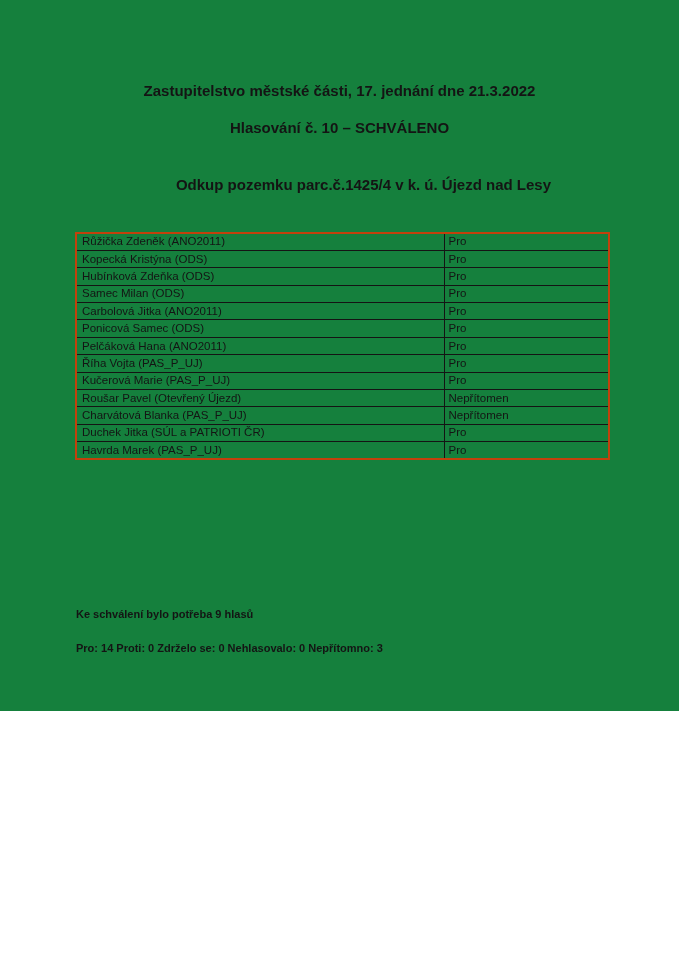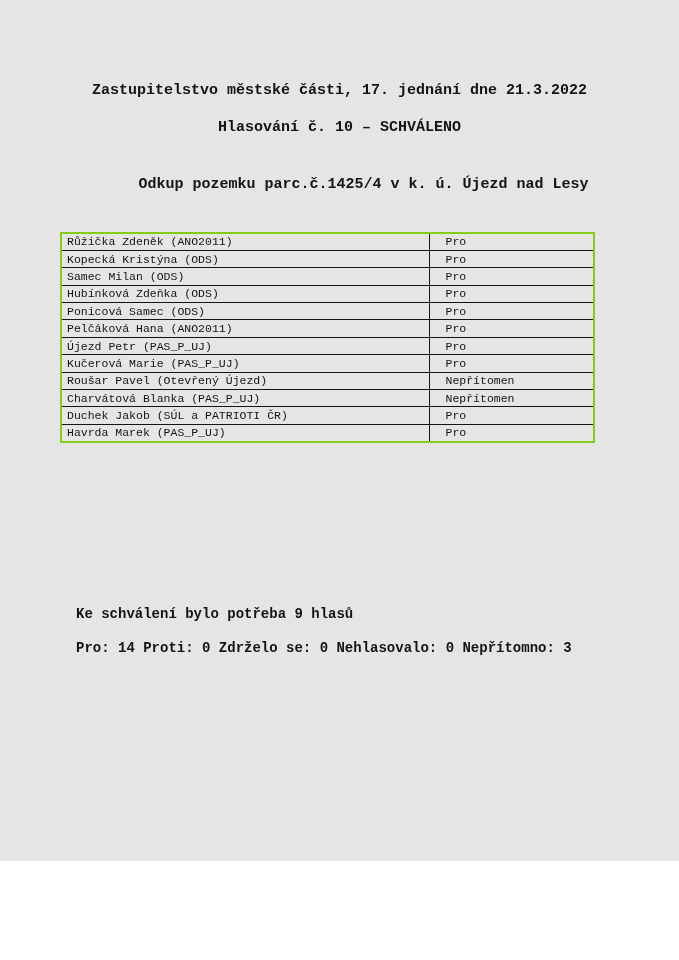--- a/index.html
+++ b/index.html
@@ -7,68 +7,67 @@
     width: 679px;
     height: 960px;
     background: #ffffff;
     font-family: "Liberation Sans", sans-serif;
     color: #000000;
     overflow: hidden;
   }
   .page {
     position: relative;
     width: 679px;
-    height: 861px;
-    background: #e5e5e5;
-    font-family: Liberation Mono, monospace;
+    height: 711px;
+    background: #15803d;
   }
   .heading {
     position: absolute;
     left: 0;
     width: 679px;
     text-align: center;
     font-weight: bold;
     font-size: 15px;
     line-height: 16px;
     color: #141414;
   }
   .heading-1 { top: 83px; }
   .heading-2 { top: 120px; }
   .heading-3 { top: 177px; padding-left: 48px; }
   table.vote-table {
     position: absolute;
     top: 232px;
-    left: 60px;
+    left: 75px;
     width: 533px;
     border-collapse: collapse;
     table-layout: fixed;
-    border: 2px solid #84cc16;
+    border: 2px solid #c2410c;
   }
   table.vote-table td {
     border: 1px solid #141414;
     font-size: 11.5px;
     line-height: 13px;
     height: 17.4px;
     padding: 0 2px 0 5px;
     vertical-align: middle;
     white-space: nowrap;
     overflow: hidden;
     color: #141414;
   }
   table.vote-table td.col-member { width: 368px; }
-  table.vote-table td.col-vote   { width: 165px; padding-left: 16px; }
+  table.vote-table td.col-vote   { width: 165px; padding-left: 4px; }
   .summary {
     position: absolute;
     top: 608px;
     left: 76px;
     width: 520px;
   }
   .summary p {
     font-weight: bold;
-    font-size: 14px;
+    font-size: 11px;
     line-height: 12px;
     margin-bottom: 22px;
     color: #141414;
   }
 </style>
 </head>
 <body>
 
 <div class="page">
 
@@ -82,53 +81,57 @@
     <tbody>
         <tr>
           <td class="col-member">Růžička Zdeněk (ANO2011)</td>
           <td class="col-vote">Pro</td>
         </tr>
         <tr>
           <td class="col-member">Kopecká Kristýna (ODS)</td>
           <td class="col-vote">Pro</td>
         </tr>
         <tr>
+          <td class="col-member">Hubínková Zdeňka (ODS)</td>
+          <td class="col-vote">Pro</td>
+        </tr>
+        <tr>
           <td class="col-member">Samec Milan (ODS)</td>
           <td class="col-vote">Pro</td>
         </tr>
         <tr>
-          <td class="col-member">Hubínková Zdeňka (ODS)</td>
+          <td class="col-member">Carbolová Jitka (ANO2011)</td>
           <td class="col-vote">Pro</td>
         </tr>
         <tr>
           <td class="col-member">Ponicová Samec (ODS)</td>
           <td class="col-vote">Pro</td>
         </tr>
         <tr>
           <td class="col-member">Pelčáková Hana (ANO2011)</td>
           <td class="col-vote">Pro</td>
         </tr>
         <tr>
-          <td class="col-member">Újezd Petr (PAS_P_UJ)</td>
+          <td class="col-member">Říha Vojta (PAS_P_UJ)</td>
           <td class="col-vote">Pro</td>
         </tr>
         <tr>
           <td class="col-member">Kučerová Marie (PAS_P_UJ)</td>
           <td class="col-vote">Pro</td>
         </tr>
         <tr>
           <td class="col-member">Roušar Pavel (Otevřený Újezd)</td>
           <td class="col-vote">Nepřítomen</td>
         </tr>
         <tr>
           <td class="col-member">Charvátová Blanka (PAS_P_UJ)</td>
           <td class="col-vote">Nepřítomen</td>
         </tr>
         <tr>
-          <td class="col-member">Duchek Jakob (SÚL a PATRIOTI ČR)</td>
+          <td class="col-member">Duchek Jitka (SÚL a PATRIOTI ČR)</td>
           <td class="col-vote">Pro</td>
         </tr>
         <tr>
           <td class="col-member">Havrda Marek (PAS_P_UJ)</td>
           <td class="col-vote">Pro</td>
         </tr>
       </tbody>
   </table>
 
   <div class="summary">

